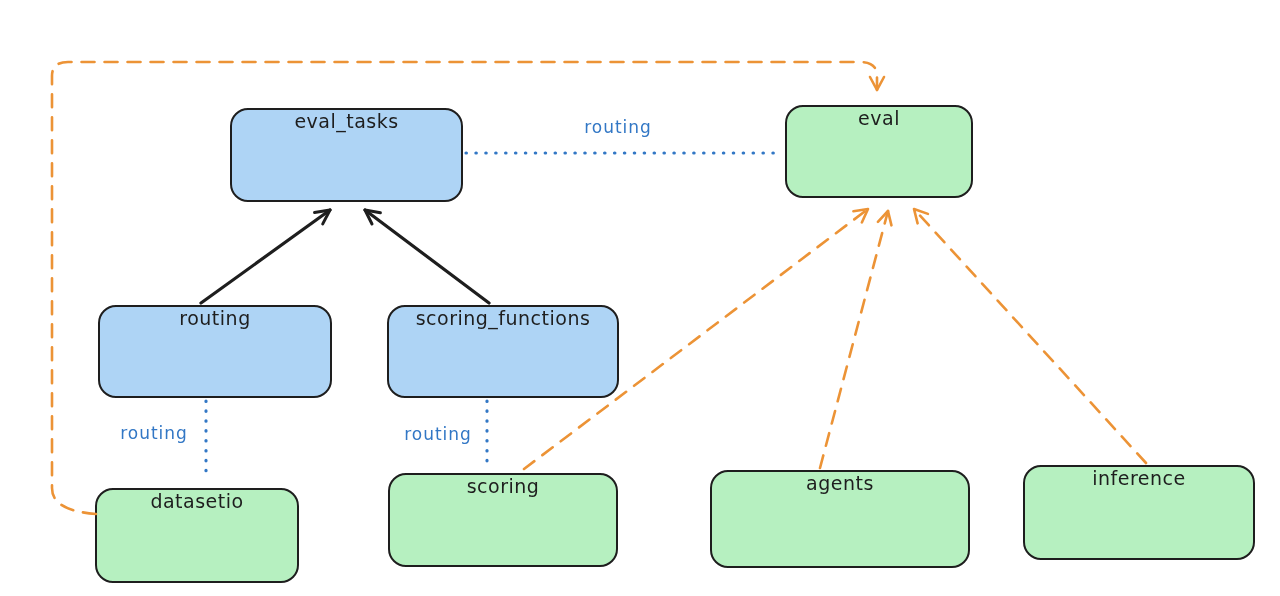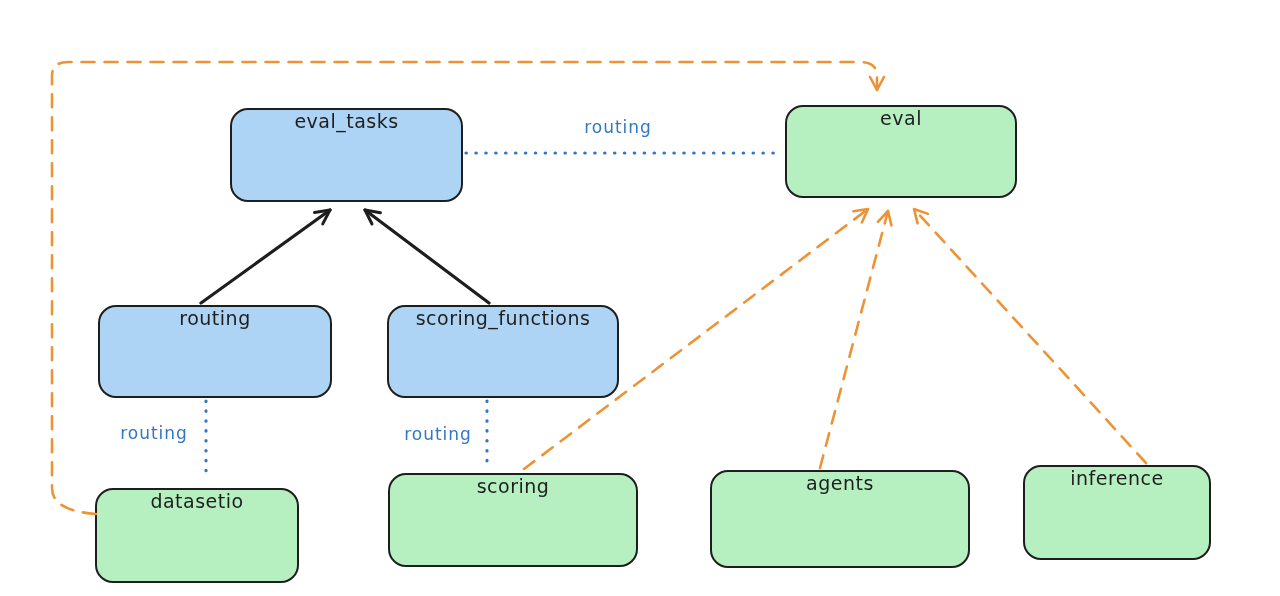--- a/index.html
+++ b/index.html
@@ -52,45 +52,45 @@
 </style>
 </head>
 <body>
 
 <div class="canvas">
 
   <div class="node blue" style="left:230px;top:108px;width:233px;height:94px">
     <span>eval_tasks</span>
   </div>
 
-  <div class="node green" style="left:785px;top:105px;width:232px;height:93px">
+  <div class="node green" style="left:785px;top:105px;width:188px;height:93px">
     <span>eval</span>
   </div>
 
   <div class="node blue" style="left:98px;top:305px;width:234px;height:93px">
     <span>routing</span>
   </div>
 
   <div class="node blue" style="left:387px;top:305px;width:232px;height:93px">
     <span>scoring_functions</span>
   </div>
 
   <div class="node green" style="left:95px;top:488px;width:204px;height:95px">
     <span>datasetio</span>
   </div>
 
-  <div class="node green" style="left:388px;top:473px;width:250px;height:94px">
+  <div class="node green" style="left:388px;top:473px;width:230px;height:94px">
     <span>scoring</span>
   </div>
 
   <div class="node green" style="left:710px;top:470px;width:260px;height:98px">
     <span>agents</span>
   </div>
 
-  <div class="node green" style="left:1023px;top:465px;width:188px;height:95px">
+  <div class="node green" style="left:1023px;top:465px;width:232px;height:95px">
     <span>inference</span>
   </div>
 
   <svg class="wires" viewBox="0 0 1280 596">
     <defs>
       <marker id="head-black" markerUnits="userSpaceOnUse" markerWidth="26" markerHeight="24" refX="17" refY="10" orient="auto">
         <path d="M3,3 L17,10 L3,17" fill="none" stroke="var(--stroke)" stroke-width="3" stroke-linecap="round" stroke-linejoin="round"></path>
       </marker>
       <marker id="head-orange" markerUnits="userSpaceOnUse" markerWidth="26" markerHeight="24" refX="16" refY="10" orient="auto">
         <path d="M3,3 L16,10 L3,17" fill="none" stroke="var(--orange)" stroke-width="2.6" stroke-linecap="round" stroke-linejoin="round"></path>

